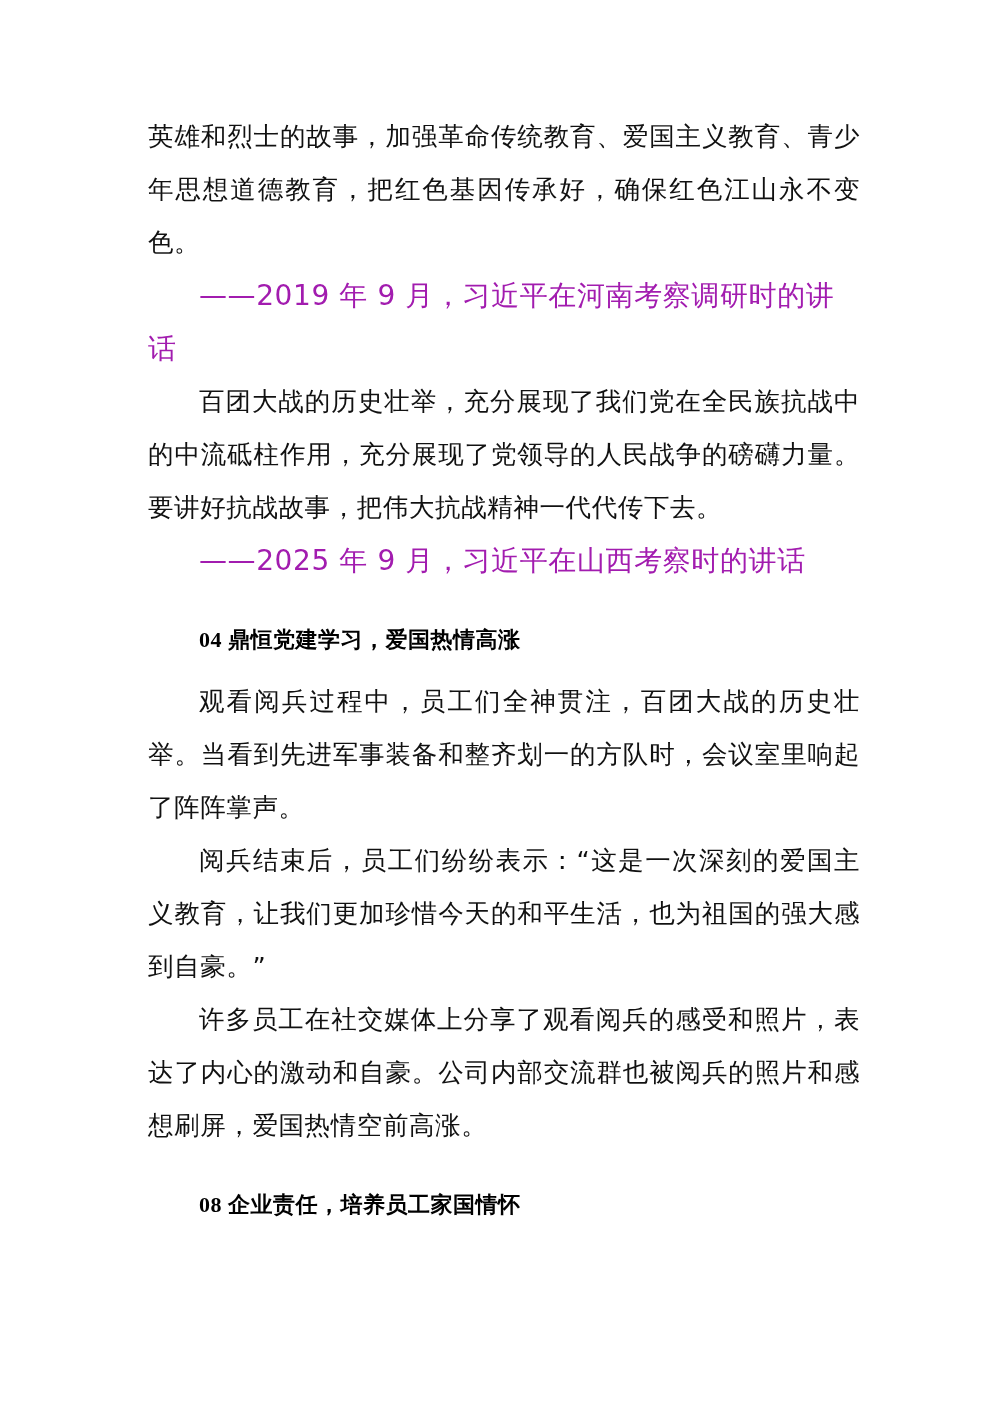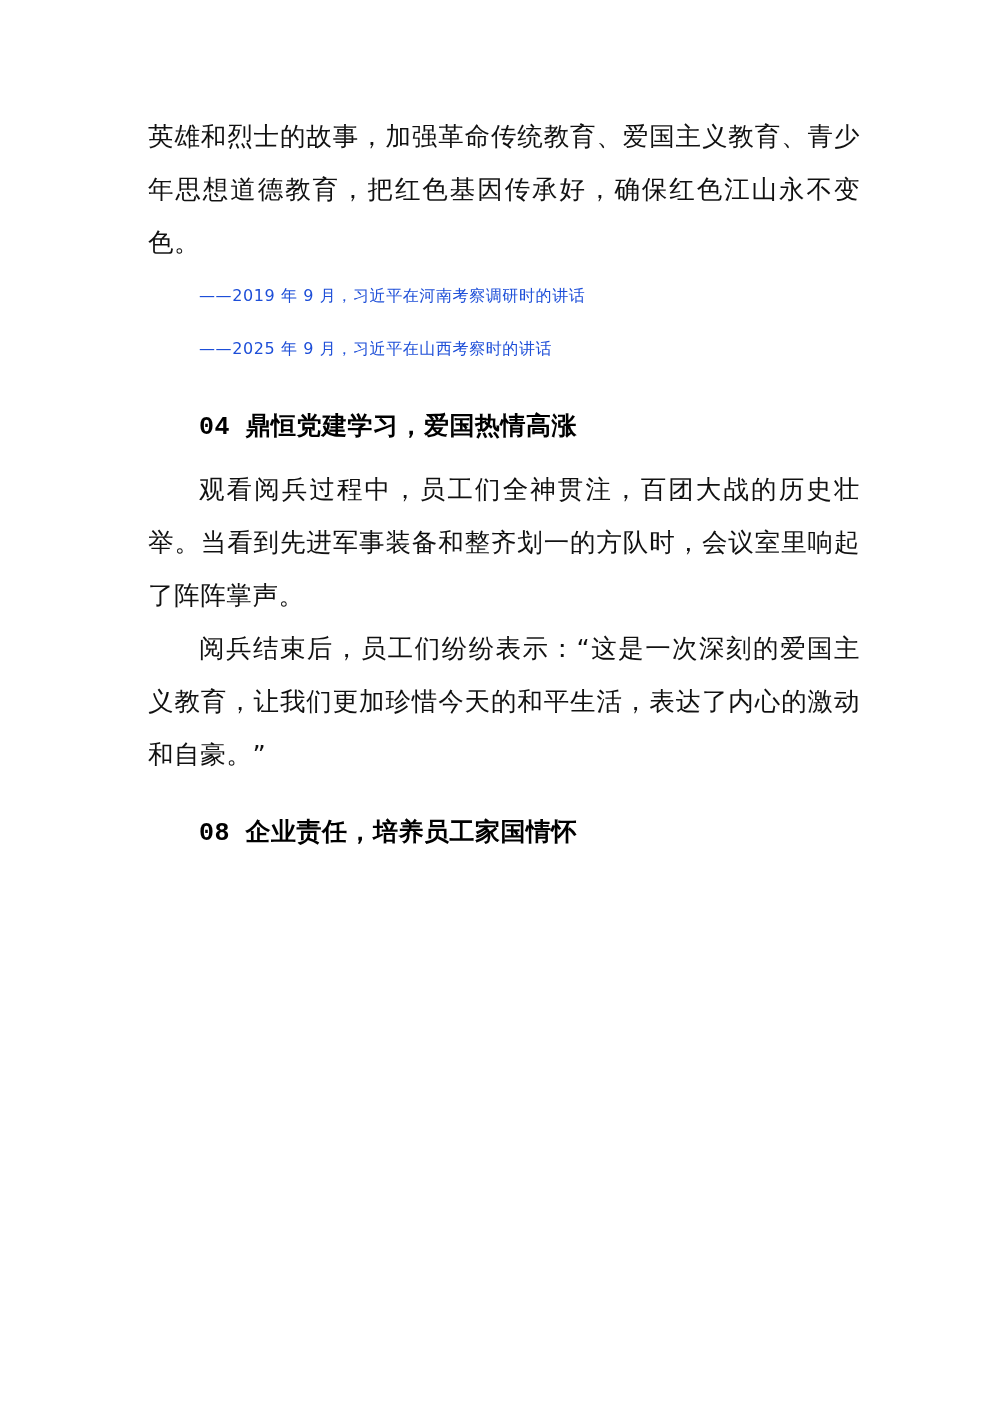--- a/index.html
+++ b/index.html
@@ -33,60 +33,62 @@
     line-height: 53px;
     letter-spacing: 0.6px;
     text-align: justify;
     text-justify: inter-character;
     color: #111111;
   }
   .para.indent {
     text-indent: 51px;
   }
   .source {
-    font-size: 16px;
+    font-size: 28px;
     line-height: 53px;
     letter-spacing: 0.6px;
-    color: #1d4ed8;
+    color: #a21caf;
     text-indent: 51px;
   }
   .heading {
-    font-size: 25px;
+    font-size: 22px;
     line-height: 46px;
     font-weight: bold;
     letter-spacing: 0.5px;
     color: #000000;
     text-indent: 51px;
-    font-family: Liberation Mono, monospace;
+    font-family: Liberation Serif, serif;
   }
   .gap-sm { height: 12px; }
   .gap-md { height: 30px; }
 </style>
 </head>
 <body>
 
 <div class="page">
   <div class="doc-body">
 
     <p class="para">英雄和烈士的故事，加强革命传统教育、爱国主义教育、青少年思想道德教育，把红色基因传承好，确保红色江山永不变色。</p>
 
     <p class="source">——2019 年 9 月，习近平在河南考察调研时的讲话</p>
 
+    <p class="para indent">百团大战的历史壮举，充分展现了我们党在全民族抗战中的中流砥柱作用，充分展现了党领导的人民战争的磅礴力量。要讲好抗战故事，把伟大抗战精神一代代传下去。</p>
 
     <p class="source">——2025 年 9 月，习近平在山西考察时的讲话</p>
 
     <div class="gap-md"></div>
 
     <p class="heading">04 鼎恒党建学习，爱国热情高涨</p>
 
     <div class="gap-sm"></div>
 
     <p class="para indent">观看阅兵过程中，员工们全神贯注，百团大战的历史壮举。当看到先进军事装备和整齐划一的方队时，会议室里响起了阵阵掌声。</p>
 
-    <p class="para indent">阅兵结束后，员工们纷纷表示：“这是一次深刻的爱国主义教育，让我们更加珍惜今天的和平生活，表达了内心的激动和自豪。”</p>
+    <p class="para indent">阅兵结束后，员工们纷纷表示：“这是一次深刻的爱国主义教育，让我们更加珍惜今天的和平生活，也为祖国的强大感到自豪。”</p>
 
+    <p class="para indent">许多员工在社交媒体上分享了观看阅兵的感受和照片，表达了内心的激动和自豪。公司内部交流群也被阅兵的照片和感想刷屏，爱国热情空前高涨。</p>
 
     <div class="gap-md"></div>
 
     <p class="heading">08 企业责任，培养员工家国情怀</p>
 
   </div>
 </div>
 
 </body></html>

